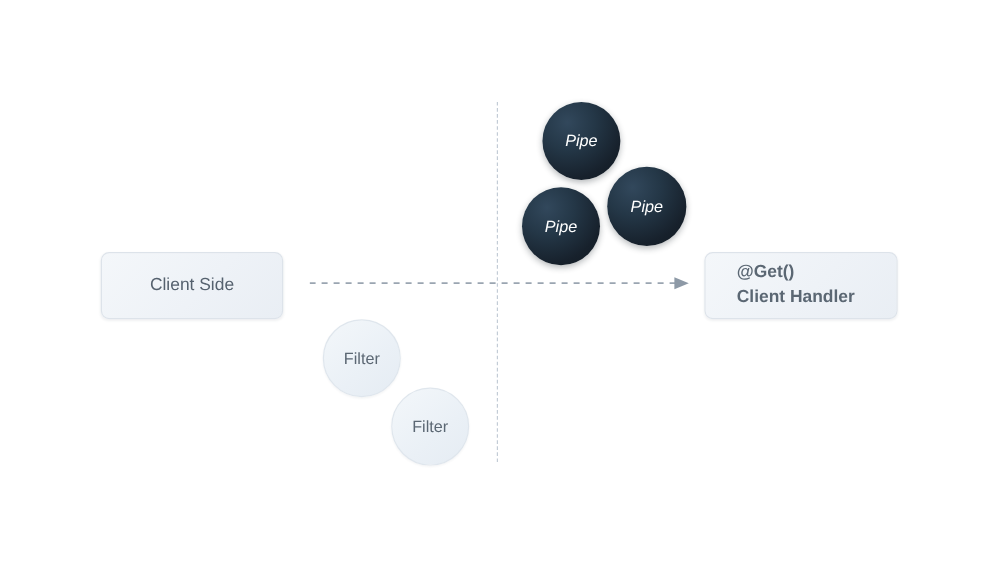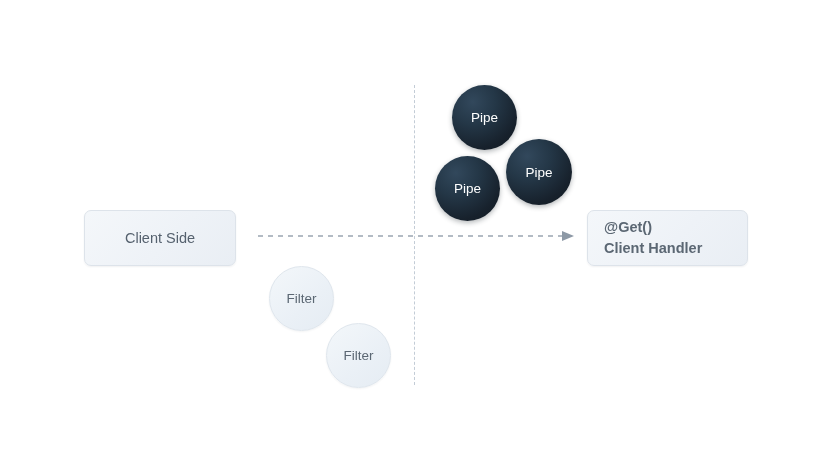--- a/index.html
+++ b/index.html
@@ -39,40 +39,41 @@
     height: 56px;
     justify-content: center;
     text-align: right;
   }
   #route-handler-box {
     left: 587px;
     top: 210px;
     width: 161px;
     height: 56px;
     justify-content: flex-start;
-    padding-left: 16px;
+    padding-left: 26px;
   }
   #route-handler-box .rh-lines {
     font-weight: bold;
     color: #5b6773;
   }
 
   
   .circle {
     position: absolute;
     border-radius: 50%;
     display: flex;
     align-items: center;
     justify-content: center;
     font-size: 13.5px;
   }
   .circle.pipe {
     background: radial-gradient(circle at 32% 26%, #32485c 0%, #243747 35%, #17212c 72%, #101921 100%);
     color: #ffffff;
     box-shadow: 0 2px 5px rgba(16, 25, 33, 0.30);
+    font-style: italic;
   }
   .circle.filter {
     background: linear-gradient(140deg, #f3f7fa 0%, #eaf0f6 60%, #e5ecf3 100%);
     border: 1px solid #dfe6ed;
     box-sizing: border-box;
     color: #5b6773;
     box-shadow: 0 1px 2px rgba(40, 55, 75, 0.06);
   }
 
   #pipe-1 { left: 452px; top: 85px;  width: 65px; height: 65px; }

